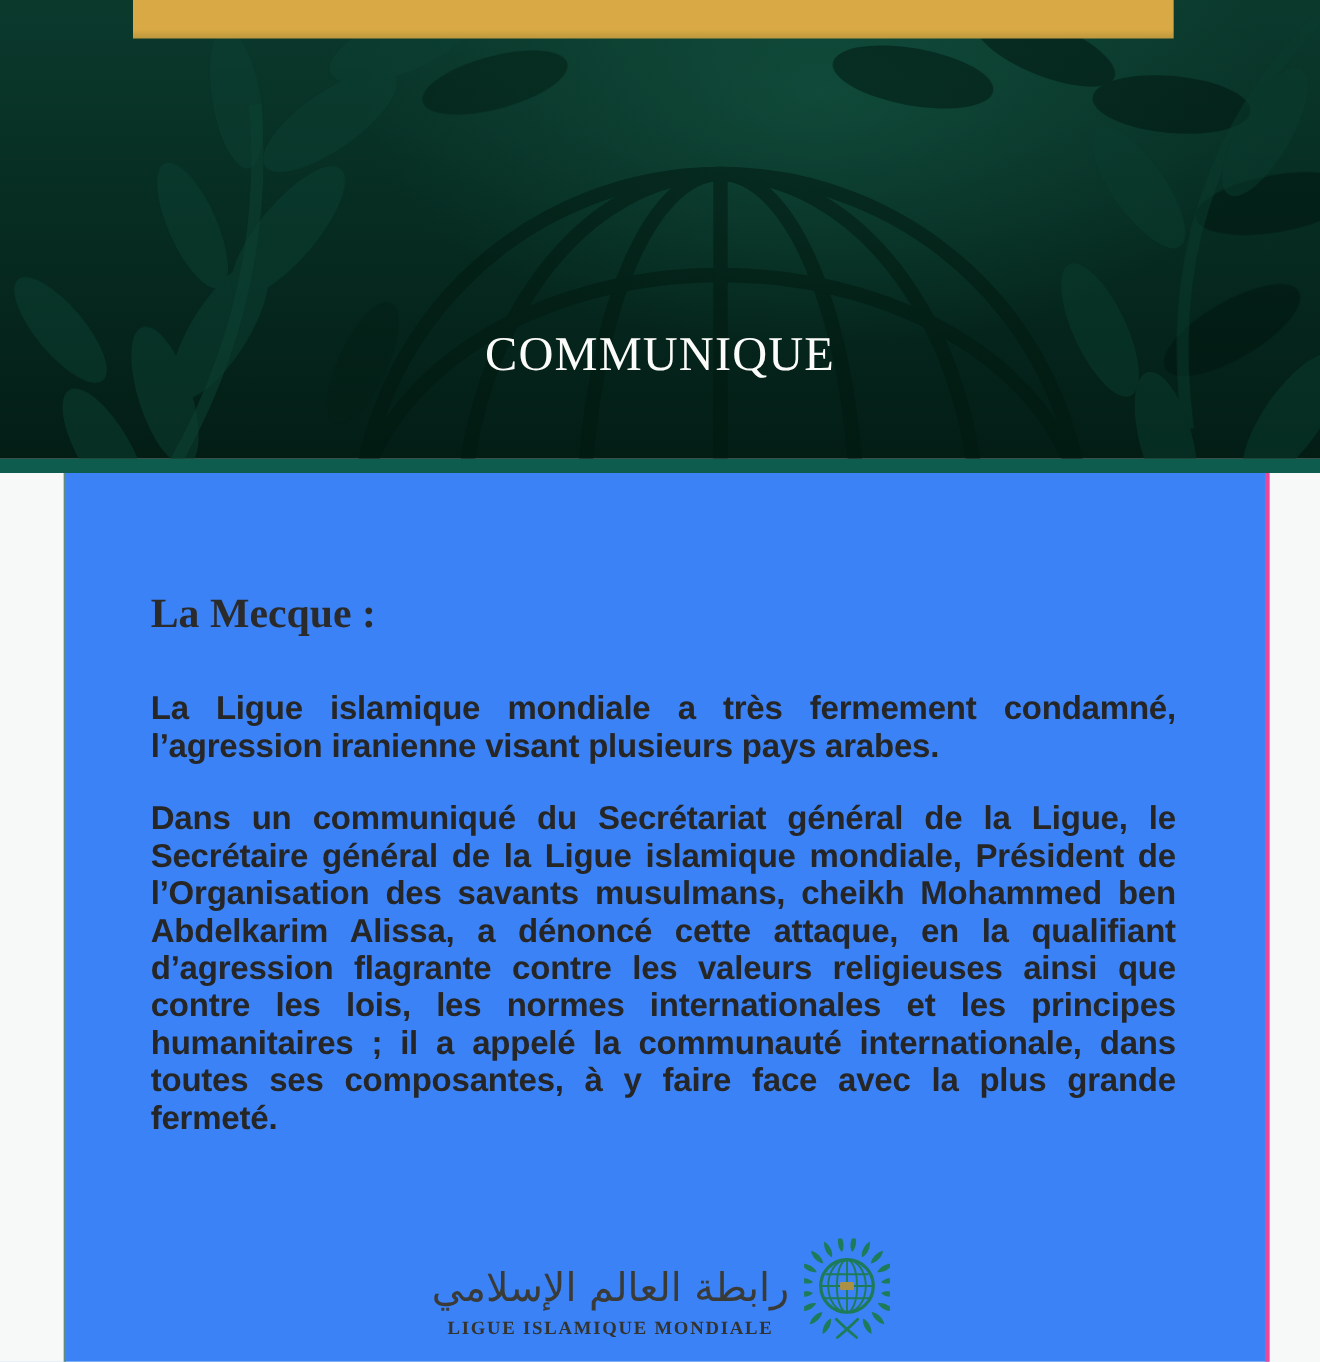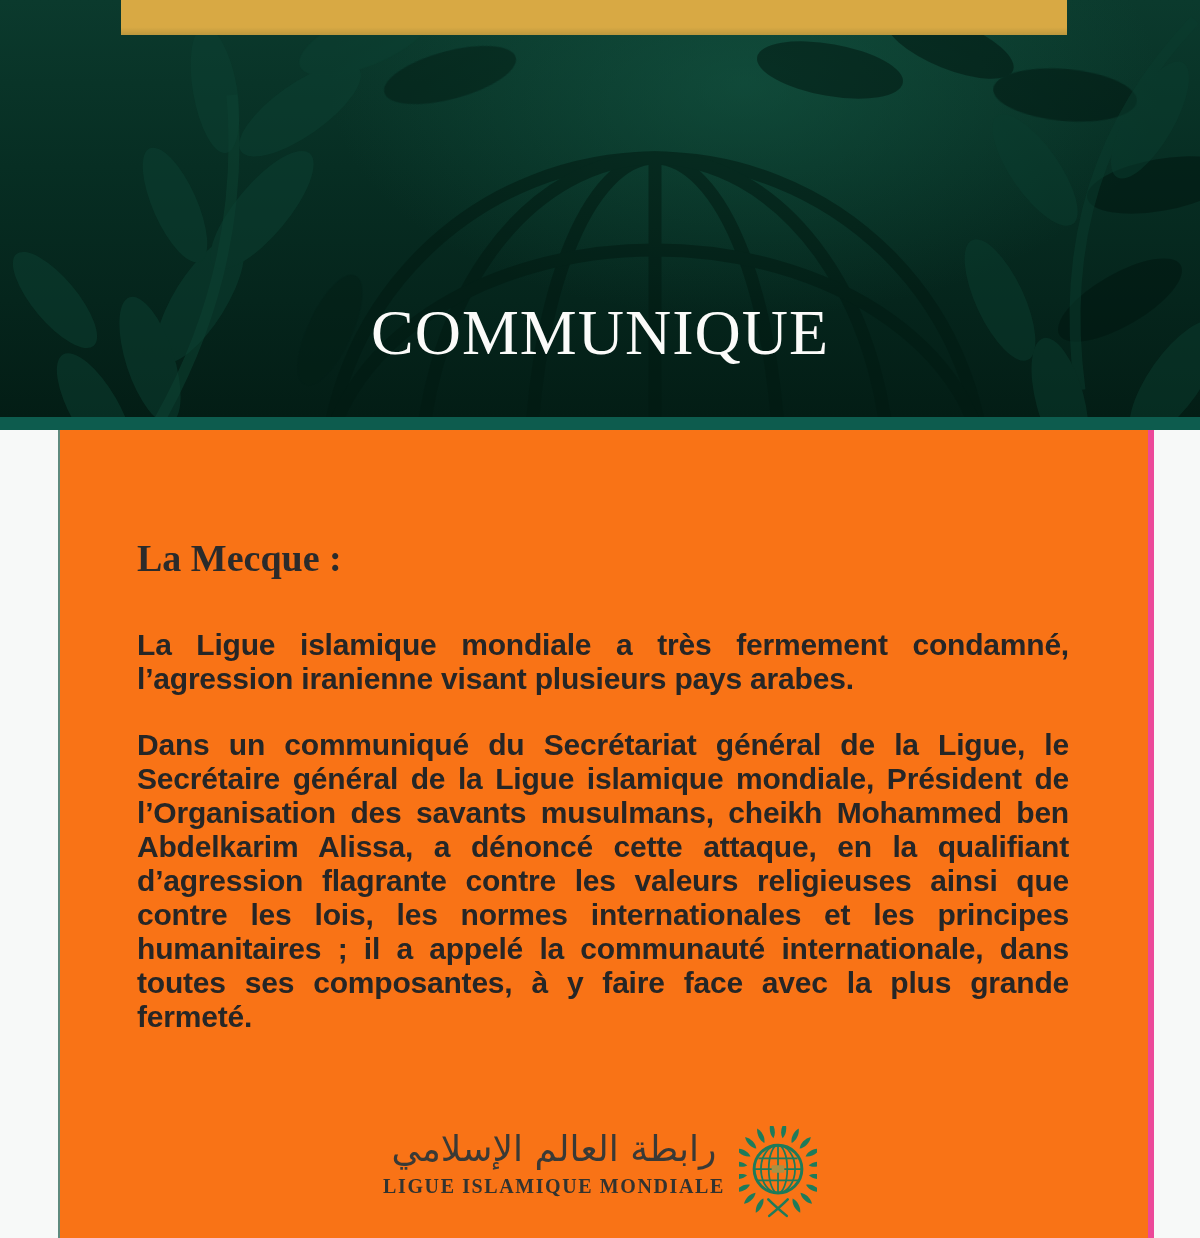--- a/index.html
+++ b/index.html
@@ -28,42 +28,42 @@
   .banner-decor {
     position: absolute; left: 0; top: 0;
     width: 1200px; height: 417px;
   }
   .banner-title {
     position: absolute;
     left: 0; right: 0; top: 296px;
     text-align: center;
     font-family: "Liberation Serif", serif;
     font-weight: 400;
-    font-size: 64px;
+    font-size: 44px;
     letter-spacing: 1px;
     color: #FBFBF9;
   }
   .teal-strip {
     width: 1200px; height: 13px;
     background: #0D5C4E;
   }
 
   
   .content {
     position: relative;
     width: 1200px; height: 808px;
     background: #F7F9F8;
   }
   .card {
     position: absolute;
     left: 58px; top: 0;
     width: 1096px; height: 808px;
-    background: #f97316;
+    background: #3b82f6;
     border-left: 2px solid #5F8A7E;
-    border-right: 6px solid #ec4899;
+    border-right: 4px solid #ec4899;
     box-sizing: border-box;
     padding: 108px 85px 0 77px;
   }
   .doc-heading {
     margin: 0;
     font-family: "Liberation Serif", serif;
     font-weight: 700;
     font-size: 38px;
     line-height: 40px;
     color: #2B2B2B;
@@ -80,39 +80,39 @@
     text-align: justify;
   }
   .doc-par.first { margin-top: 50px; }
   .doc-par.second { margin-top: 32px; }
 
   
   .footer-logo {
     margin-top: 92px;
     display: flex;
     justify-content: center;
-    align-items: flex-start;
+    align-items: flex-end;
     gap: 14px;
   }
   .logo-text-col {
     display: flex;
     flex-direction: column;
     align-items: center;
   }
   .arabic-logotype {
     font-family: "DejaVu Sans", sans-serif;
     font-size: 36px;
     line-height: 1.25;
     color: #3A3A36;
   }
   .latin-logotype {
     margin-top: 4px;
     font-family: "Liberation Serif", serif;
     font-weight: 700;
-    font-size: 20px;
+    font-size: 17px;
     letter-spacing: 1.6px;
     color: #33332F;
     white-space: nowrap;
   }
 </style>
 </head>
 <body>
 
 <div class="banner">
 

